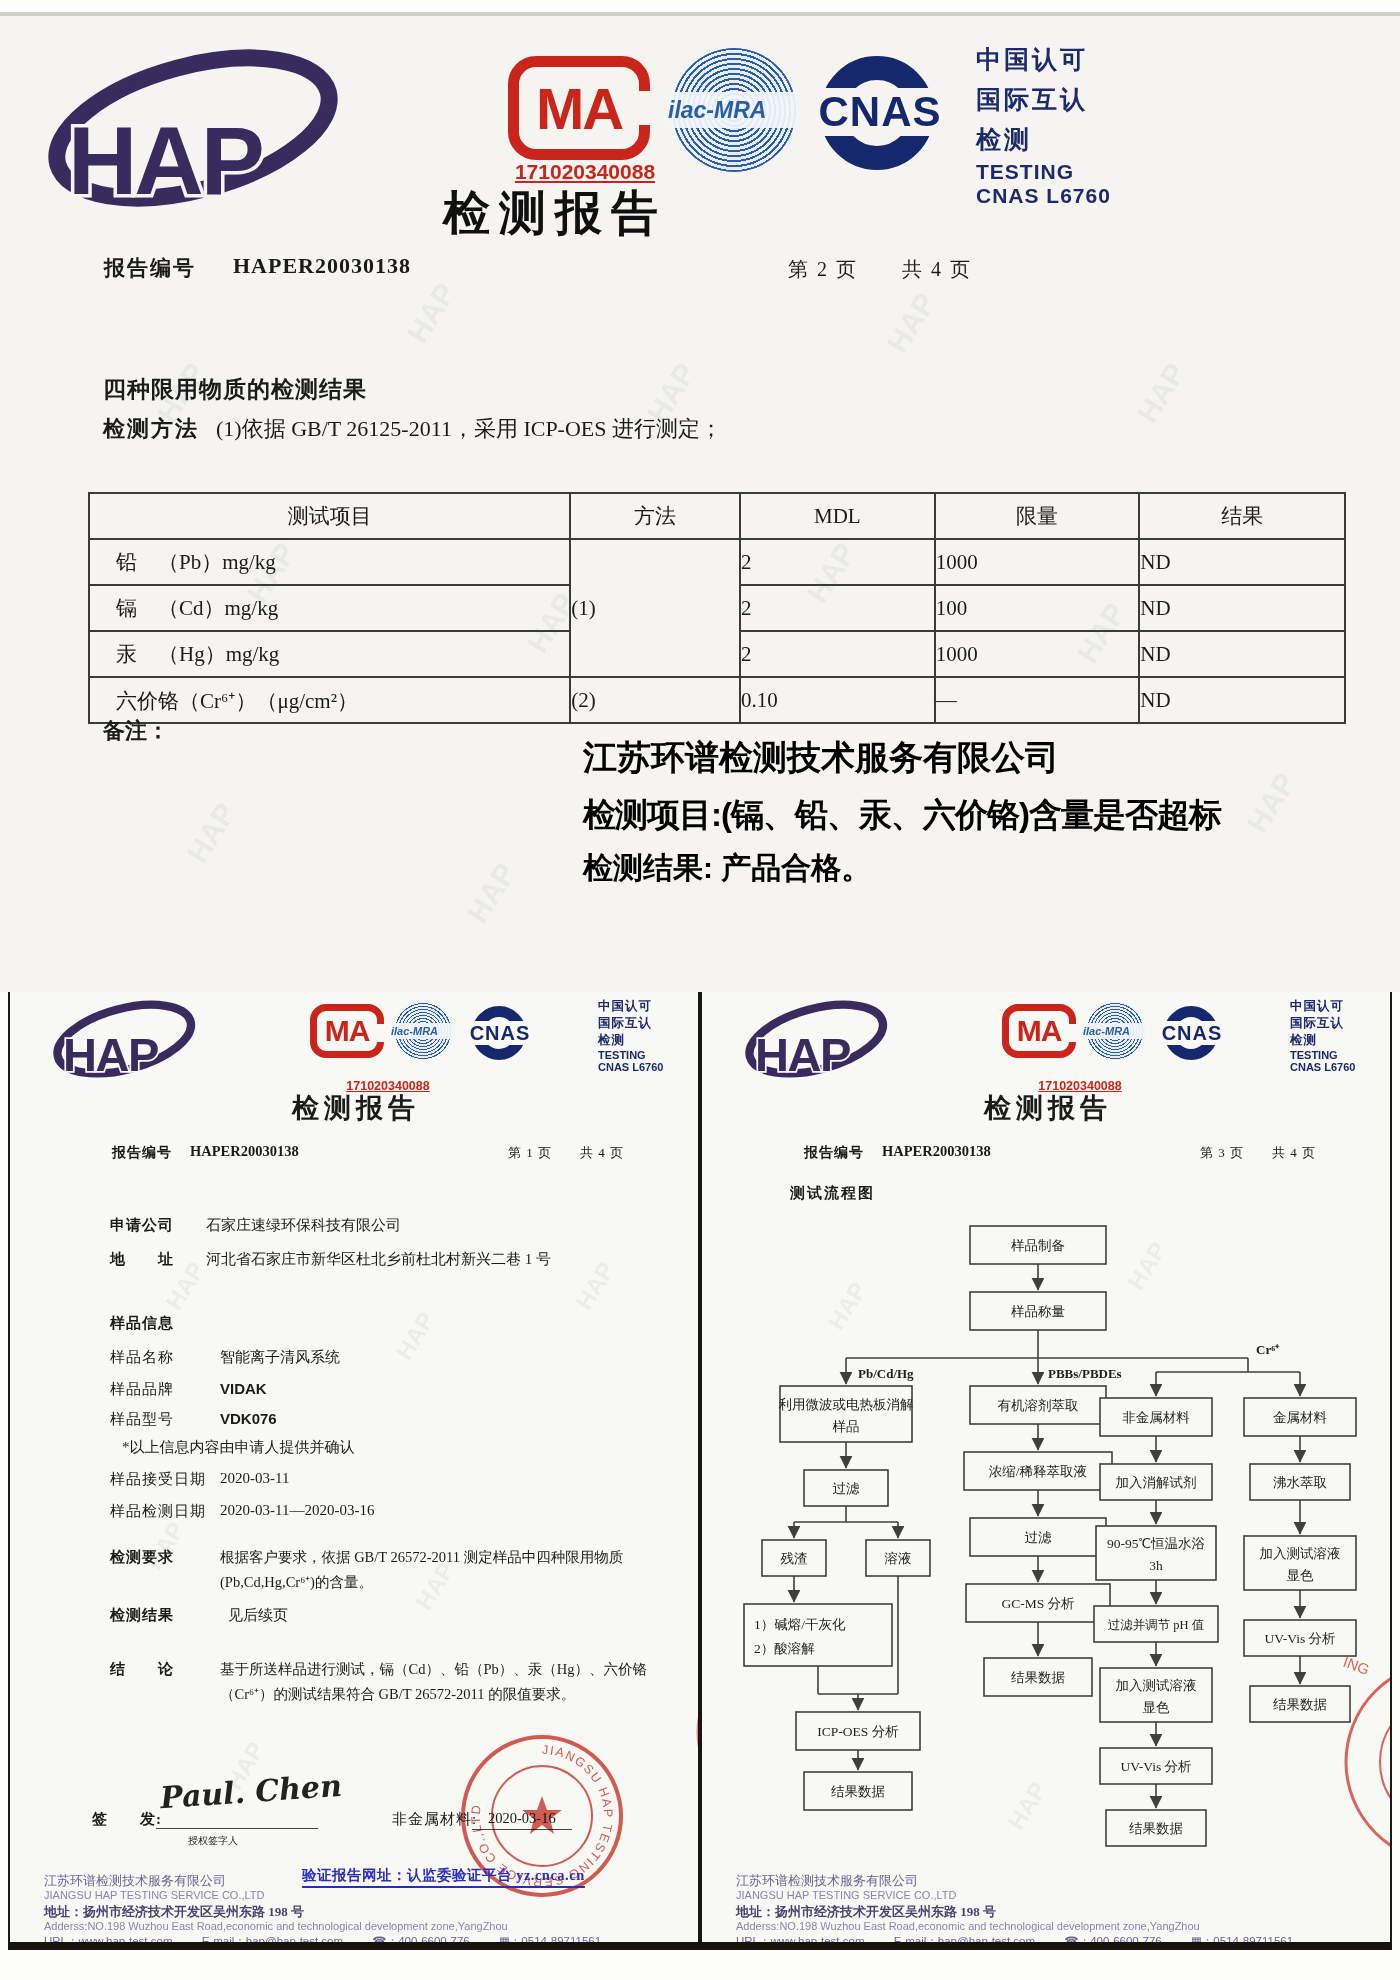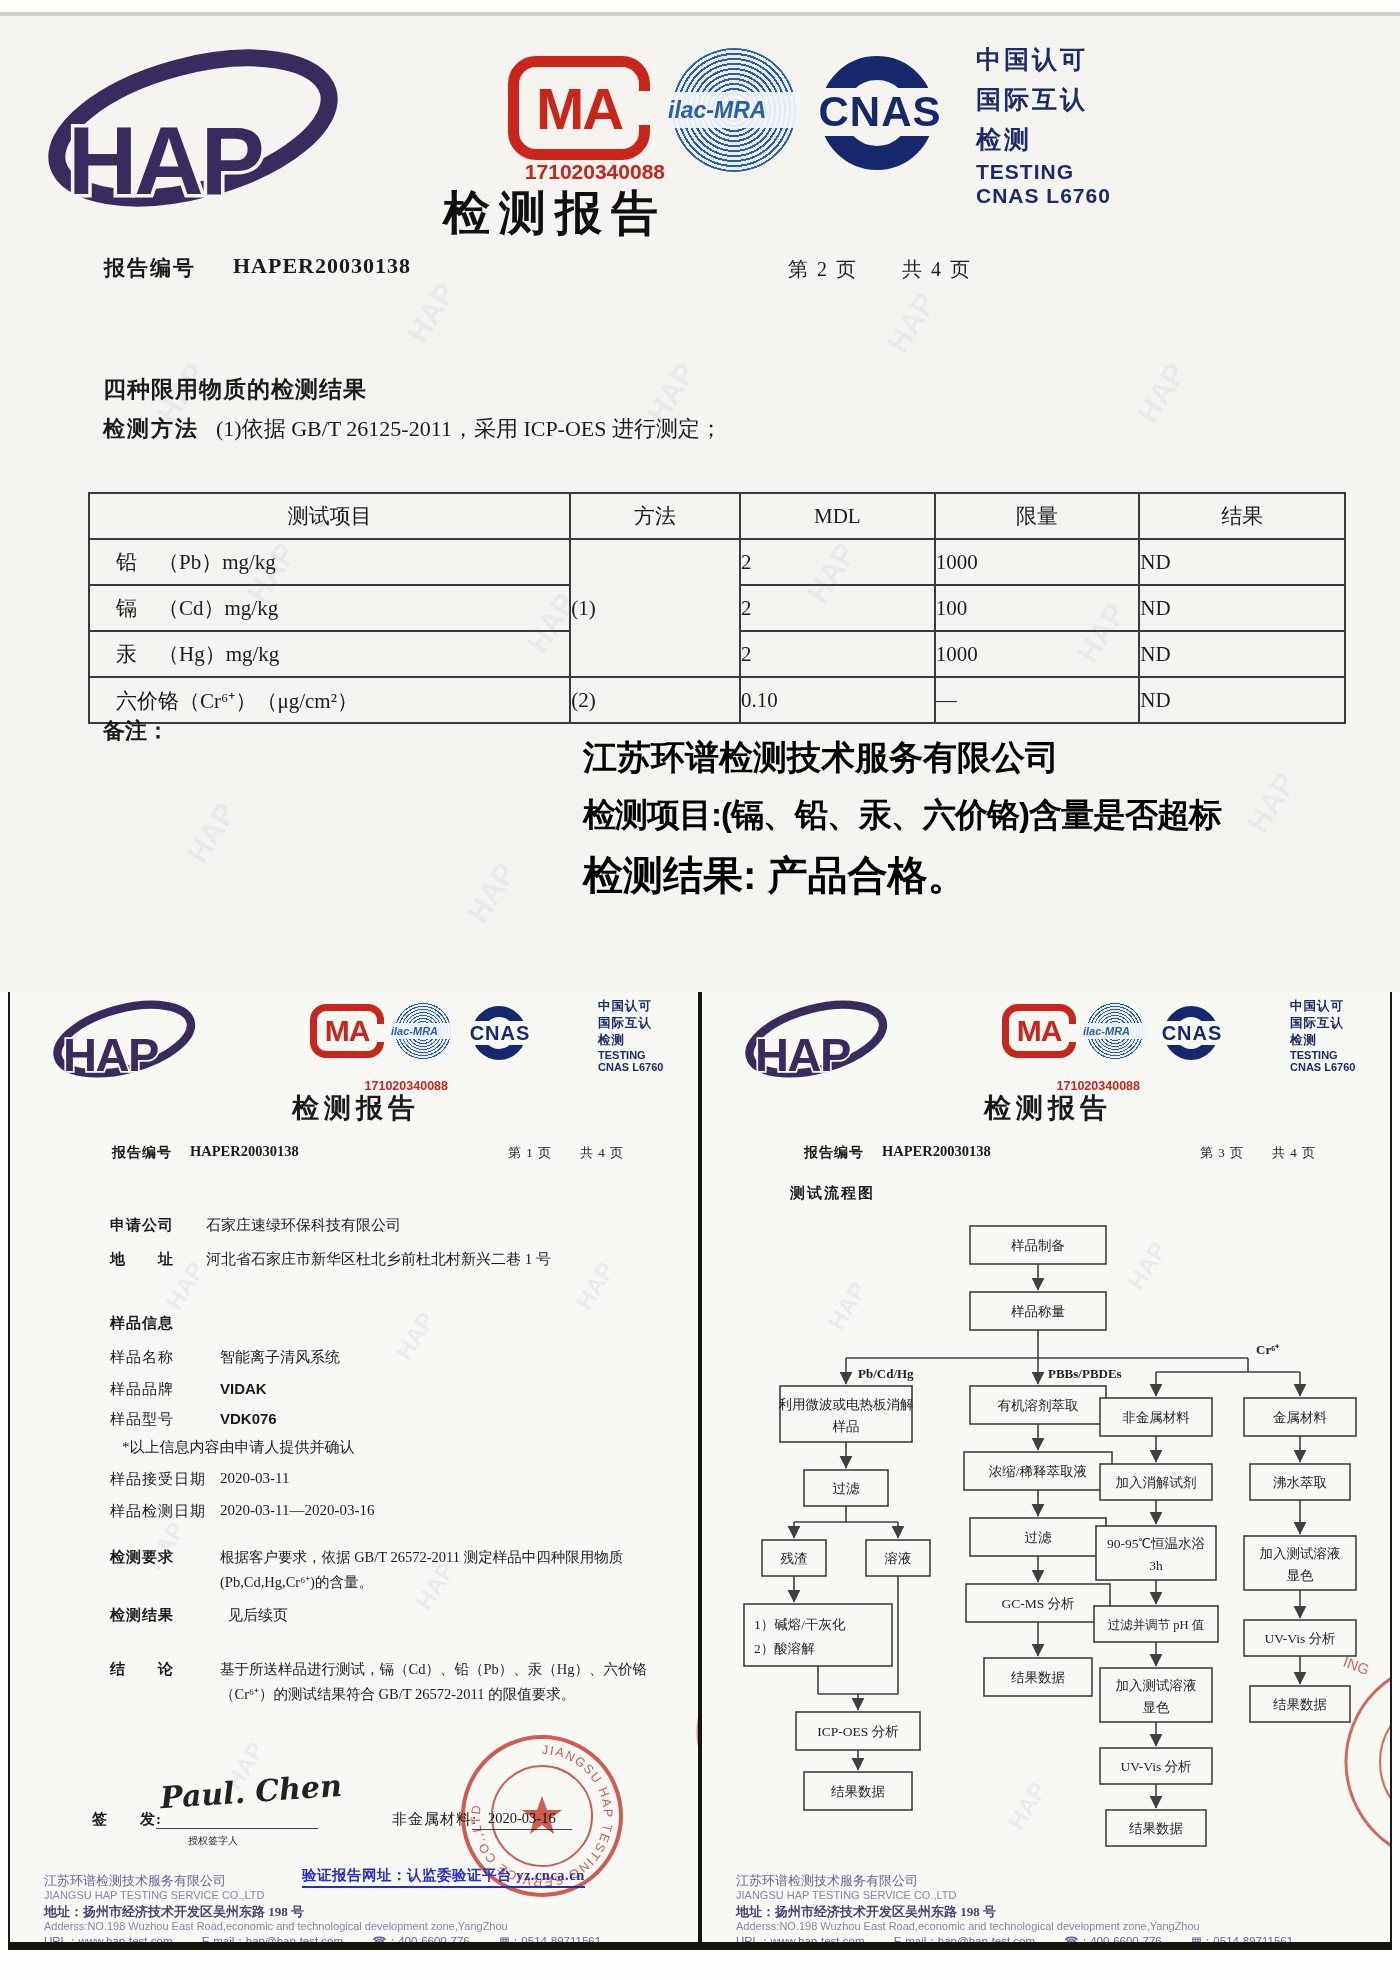--- a/index.html
+++ b/index.html
@@ -13,21 +13,21 @@
   .wm{position:absolute;color:#6a6f96;opacity:.08;font:bold 30px "Liberation Sans",sans-serif;
       transform:rotate(-58deg);pointer-events:none;}
 
   
   .hap-big{left:38px;top:36px;width:305px;height:200px;}
   .cma{left:508px;top:56px;width:142px;height:104px;}
   .cma-c{position:absolute;inset:0;border:11px solid #c9251b;border-radius:28px;}
   .cma-c::after{content:"";position:absolute;right:-11px;top:24px;width:11px;height:34px;background:#f5f4f1;}
   .cma-ma{position:absolute;inset:0;display:flex;align-items:center;justify-content:center;
           color:#c9251b;font:bold 58px "Liberation Sans",sans-serif;letter-spacing:-2px;}
-  .rednum{color:#c9251b;font:bold 21px "Liberation Sans",sans-serif;text-align:right;}
+  .rednum{color:#c9251b;font:bold 21px "Liberation Sans",sans-serif;text-align:center;text-decoration:underline;}
   .rednum.top{left:505px;top:160px;width:160px;}
   .ilac{left:672px;top:48px;width:124px;height:124px;border-radius:50%;
         background:repeating-radial-gradient(circle at 50% 50%, #2a5fa5 0 2px, #e9eef5 2px 5px);}
   .ilac-band{position:absolute;left:-4px;right:-4px;top:44px;height:36px;background:rgba(242,245,249,.93);
         color:#2a5fa5;font:italic bold 23px "Liberation Sans",sans-serif;text-align:left;line-height:36px;}
   .cnas{left:806px;top:54px;width:148px;height:116px;}
   .cnas-ring{position:absolute;left:14px;top:2px;width:66px;height:66px;border:24px solid #16286d;border-radius:50%;}
   .cnas-band{position:absolute;left:0;top:34px;width:100%;text-align:center;background:#f5f4f1;
         color:#16286d;font:bold 42px "Liberation Sans",sans-serif;letter-spacing:1px;line-height:48px;}
   .accred{left:976px;top:40px;color:#1c2a6a;line-height:40px;font-size:25px;font-weight:bold;letter-spacing:3px;}
@@ -49,21 +49,21 @@
                font-size:21px;color:#1b1b1b;}
   .rtable th,.rtable td{border:2px solid #3a3a38;height:44px;font-weight:normal;
                background:transparent;padding:0;}
   .rtable td.item{text-align:left;padding-left:26px;}
   .remark{left:103px;top:716px;font-size:22px;font-weight:bold;}
   .notes{left:176px;top:746px;font-size:21px;line-height:37px;}
   .notes p{margin:0;}
   .overlay{left:583px;top:735px;width:740px;font-family:"Liberation Sans",sans-serif;font-weight:900;color:#000;}
   .overlay .l1{font-size:34px;margin:0 0 12px;}
   .overlay .l2{font-size:33px;letter-spacing:-1px;margin:0 0 10px;}
-  .overlay .l3{font-size:40px;margin:0;}
+  .overlay .l3{font-size:30px;margin:0;}
 
   
   .pages{position:absolute;left:8px;top:992px;width:1384px;height:958px;background:#17170f;
          display:flex;gap:4px;border-left:2px solid #1a1a12;border-right:2px solid #1a1a12;
          border-bottom:8px solid #15150e;box-sizing:border-box;}
   .page{position:relative;width:688px;height:950px;background:#f8f8f5;overflow:hidden;flex:0 0 auto;}
 
   
   .p-hap{left:38px;top:2px;width:150px;height:98px;}
   .p-cma{left:300px;top:12px;width:74px;height:54px;}

